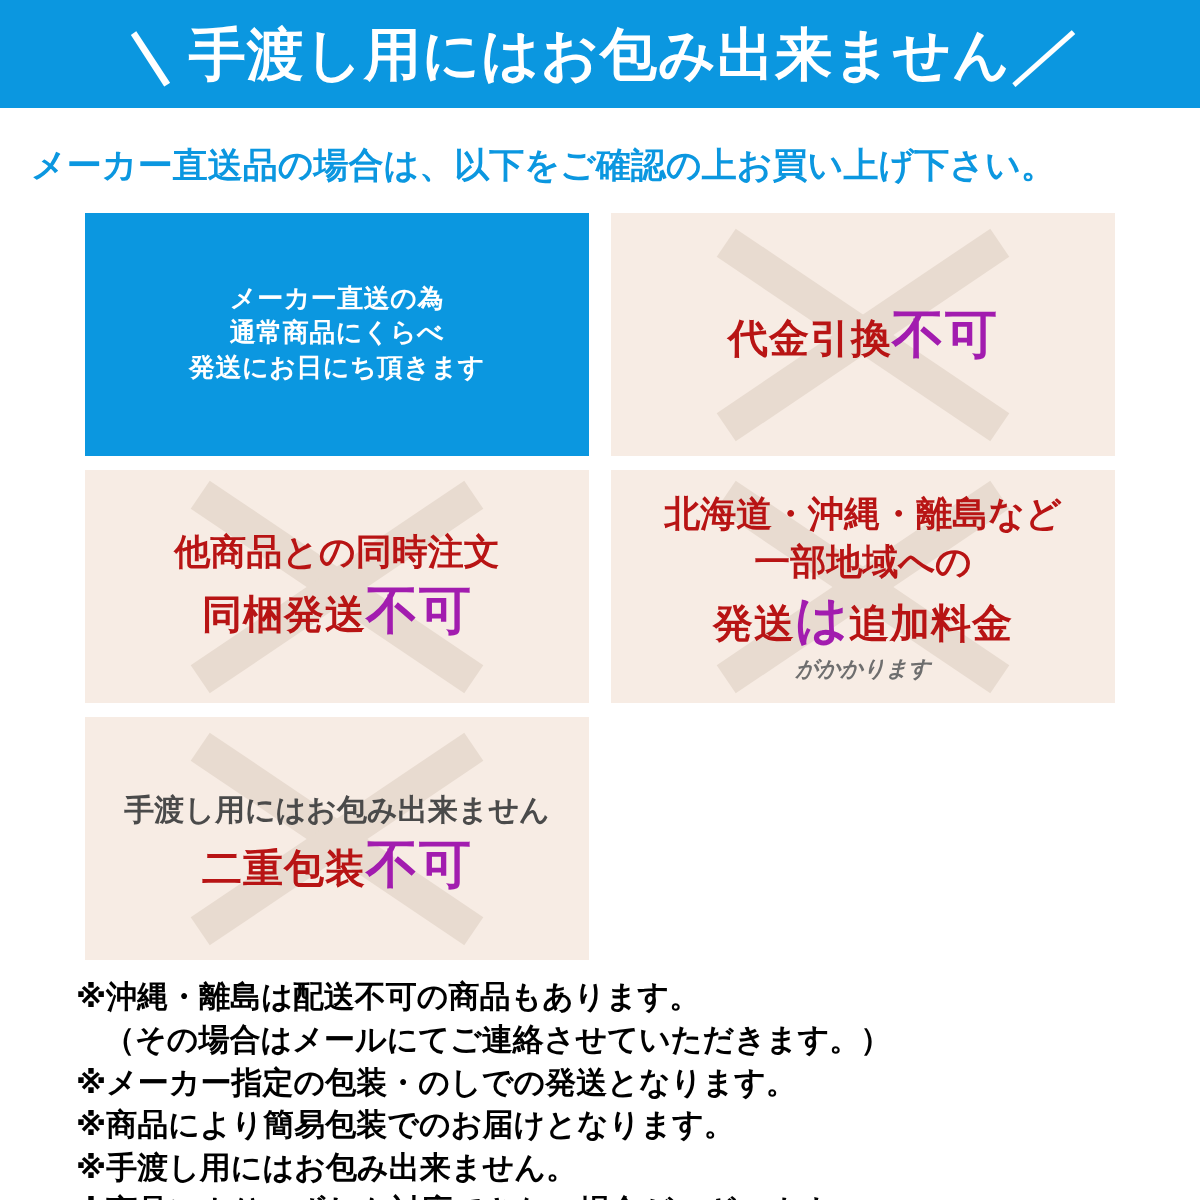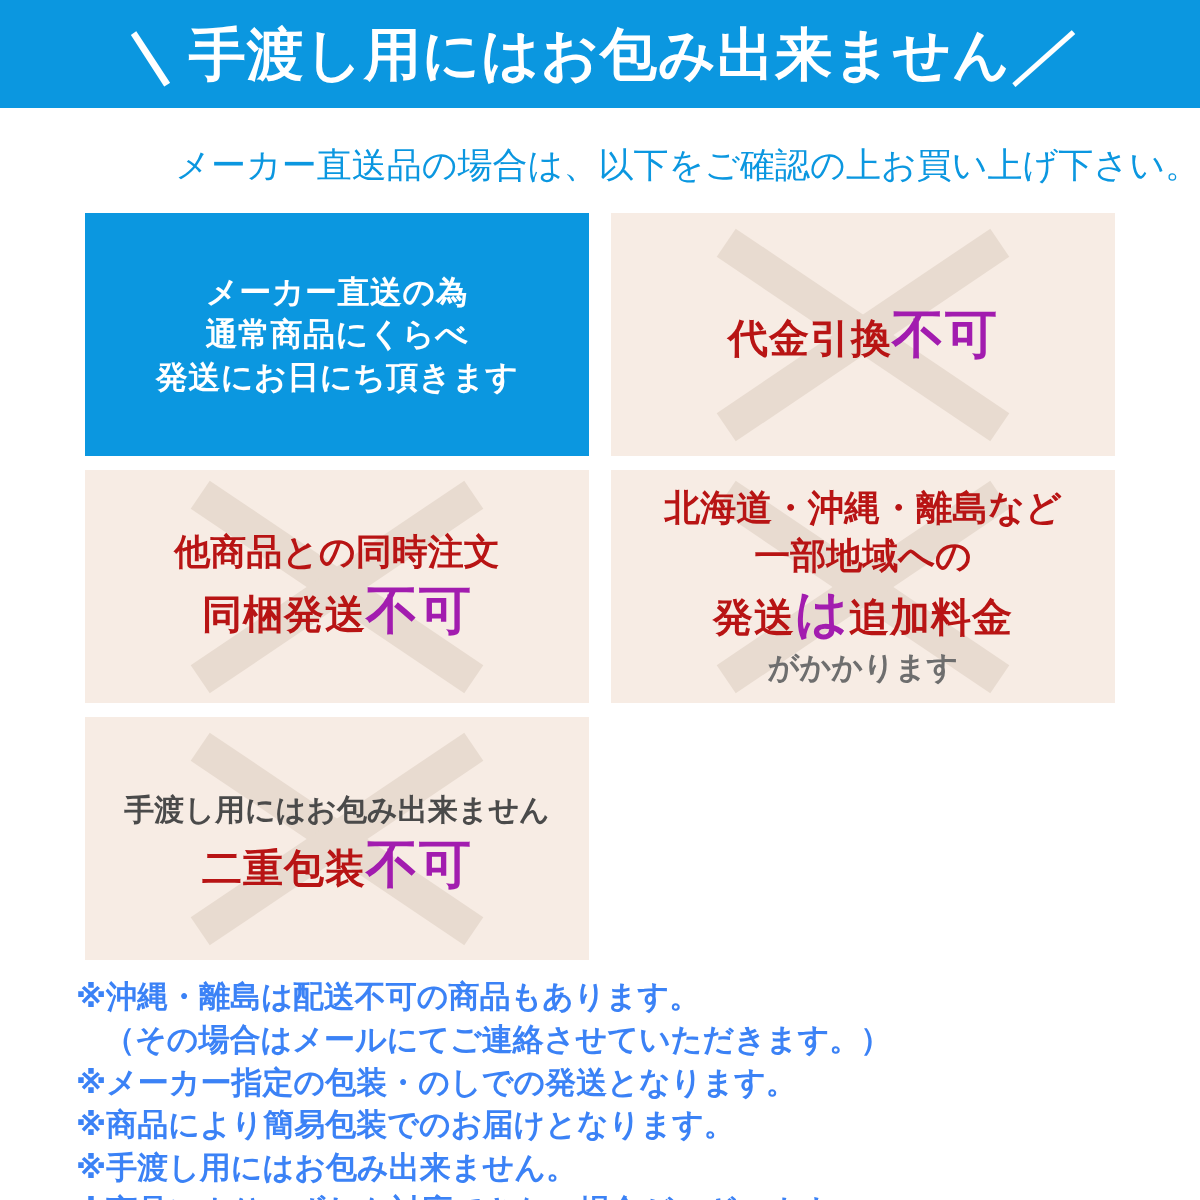--- a/index.html
+++ b/index.html
@@ -50,26 +50,27 @@
     font-weight: bold;
     line-height: 1;
     display: inline-block;
   }
   .slash.left  { transform: skewX(-12deg); }
   .slash.right { transform: skewX(-12deg); }
 
   
   .subheading {
     margin-top: 34px;
-    text-align: right;
+    text-align: left;
     color: #0b97e0;
     font-size: 35px;
-    font-weight: normal;
+    font-weight: bold;
     letter-spacing: 0px;
     white-space: nowrap;
+    margin-left: 31px;
   }
 
   
   .grid {
     margin: 24px auto 0 auto;
     width: 1030px;
     display: grid;
     grid-template-columns: 504px 504px;
     grid-template-rows: 243px 233px 243px;
     gap: 14px 22px;
@@ -101,62 +102,64 @@
   .xmark.a { transform: translate(-50%, -50%) rotate(34deg); }
   .xmark.b { transform: translate(-50%, -50%) rotate(-34deg); }
 
   .cell .content {
     position: relative;
     z-index: 2;
     line-height: 1.32;
   }
   .line-white {
     color: #ffffff;
-    font-size: 32px;
+    font-size: 26px;
     font-weight: bold;
     letter-spacing: 0.5px;
+    font-family: Liberation Mono, monospace;
   }
   .big-red {
     color: #b81414;
     font-size: 40px;
     font-weight: bold;
     letter-spacing: 1px;
   }
   .big-gray {
     color: #a21caf;
     font-size: 52px;
     font-weight: bold;
     letter-spacing: 1px;
   }
   .small-red {
     color: #b81414;
     font-size: 36px;
     font-weight: bold;
   }
   .small-gray {
     color: #6e6e6e;
-    font-size: 31px;
-    font-weight: bold;
+    font-size: 22px;
+    font-weight: bold;
+    font-style: italic;
   }
   .small-dark {
     color: #4a4a4a;
     font-size: 30px;
     font-weight: bold;
     margin-top: 12px;
   }
 
   
   .notes {
     margin: 16px auto 0 auto;
     width: 1060px;
     padding-left: 6px;
     box-sizing: border-box;
   }
   .note {
-    color: #3b82f6;
+    color: #000000;
     font-size: 31px;
     font-weight: bold;
     line-height: 1.38;
     white-space: nowrap;
   }
   .note.indent {
     padding-left: 28px;
   }
 </style>
 </head>

